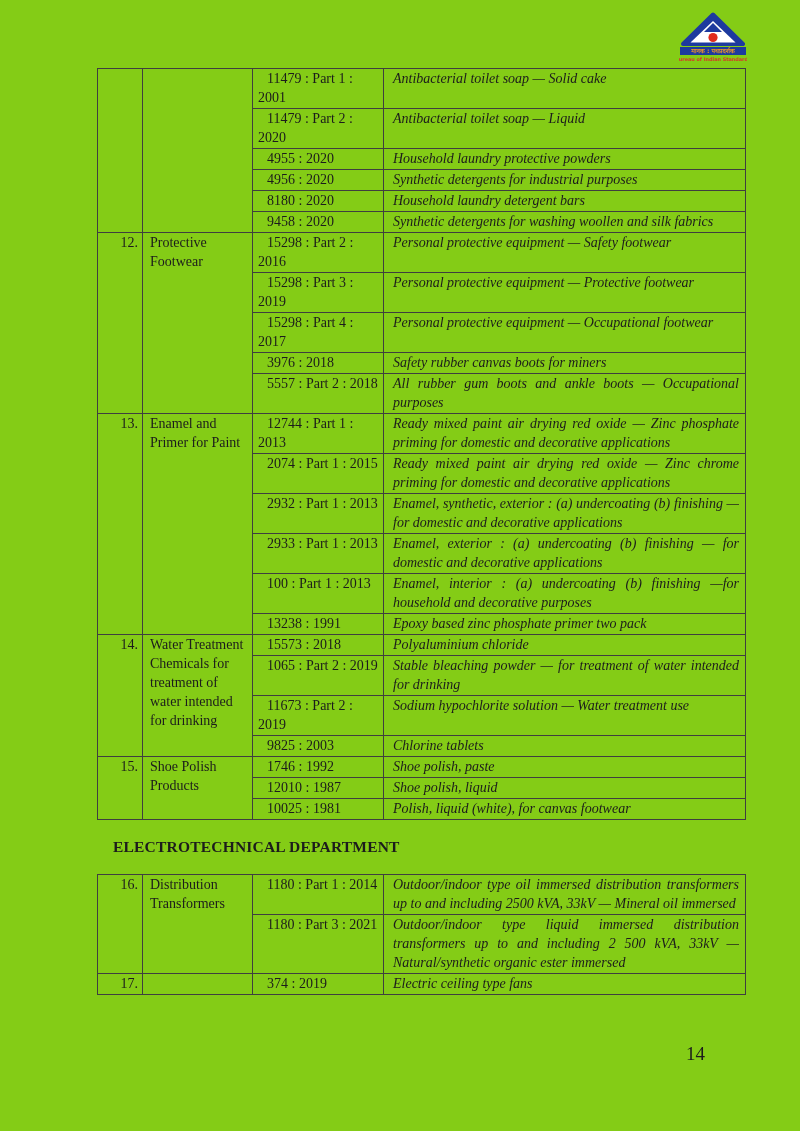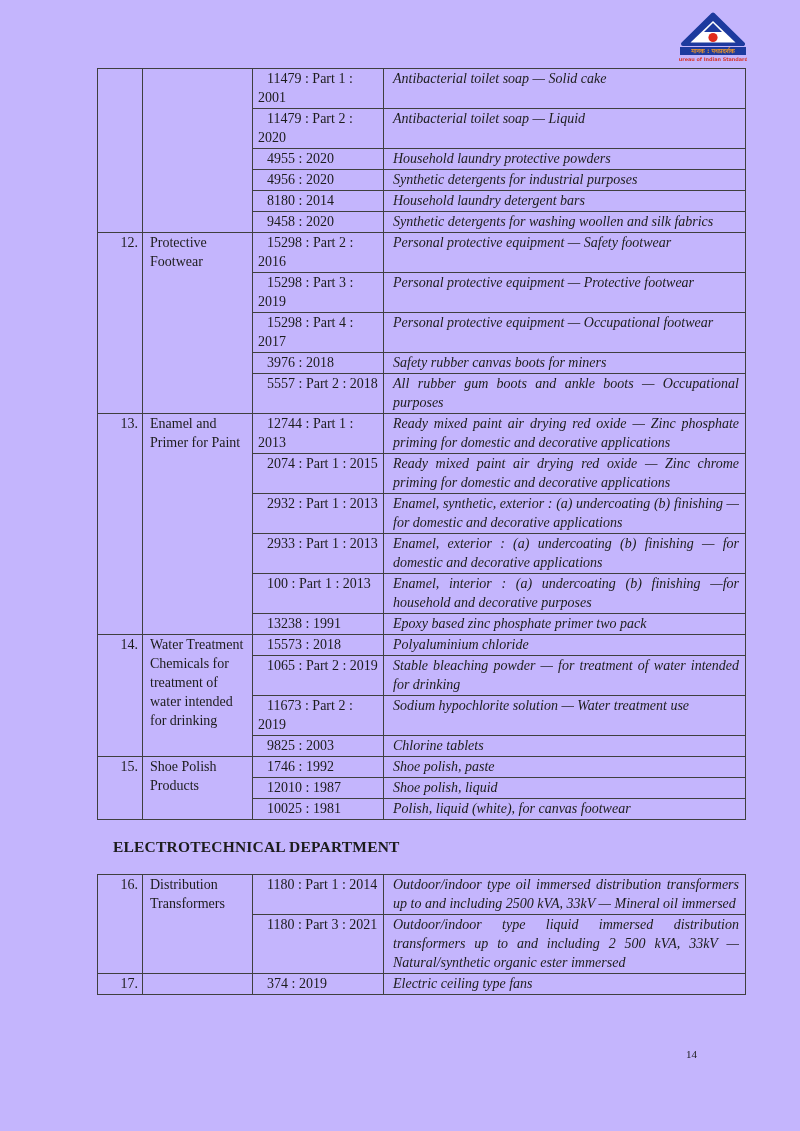--- a/index.html
+++ b/index.html
@@ -4,21 +4,21 @@
 <style>
   * { box-sizing: border-box; margin: 0; padding: 0; }
   html, body { width: 800px; background: #ffffff; }
   body {
     height: 1131px;
     position: relative;
     font-family: "Liberation Serif", serif;
     color: #1c1c1c;
     overflow: hidden;
   }
-  .page { position: absolute; inset: 0; background: #c4b5fd; }
+  .page { position: absolute; inset: 0; background: #84cc16; }
 
   
   .logo { position: absolute; top: 12px; right: 53px; width: 68px; height: 50px; }
   .logo svg { width: 100%; height: 100%; display: block; }
 
   
   .content { position: absolute; left: 97px; top: 68px; width: 648px; }
 
   table.standards { border-collapse: collapse; width: 648px; table-layout: fixed; }
   td {
@@ -38,21 +38,21 @@
     font-size: 15.5px;
     line-height: 19px;
     margin: 17px 0 18px 16px;
     letter-spacing: 0.2px;
   }
 
   .page-number {
     position: absolute;
     top: 1046px;
     left: 686px;
-    font-size: 11px;
+    font-size: 19px;
     line-height: 16px;
   }
 </style>
 </head>
 <body>
 
 <div class="page">
 
   <div class="logo">
     <svg viewBox="0 0 68 50" xmlns="http://www.w3.org/2000/svg">
@@ -90,21 +90,21 @@
           </tr>
           <tr>
             <td class="col-code">4955 : 2020</td>
             <td class="col-desc">Household laundry protective powders</td>
           </tr>
           <tr>
             <td class="col-code">4956 : 2020</td>
             <td class="col-desc">Synthetic detergents for industrial purposes</td>
           </tr>
           <tr>
-            <td class="col-code">8180 : 2014</td>
+            <td class="col-code">8180 : 2020</td>
             <td class="col-desc">Household laundry detergent bars</td>
           </tr>
           <tr>
             <td class="col-code">9458 : 2020</td>
             <td class="col-desc">Synthetic detergents for washing woollen and silk fabrics</td>
           </tr>
           <tr>
             <td class="col-serial" rowspan="5">12.</td>
             <td class="col-category" rowspan="5">Protective Footwear</td>
             <td class="col-code">15298 : Part 2 : 2016</td>

